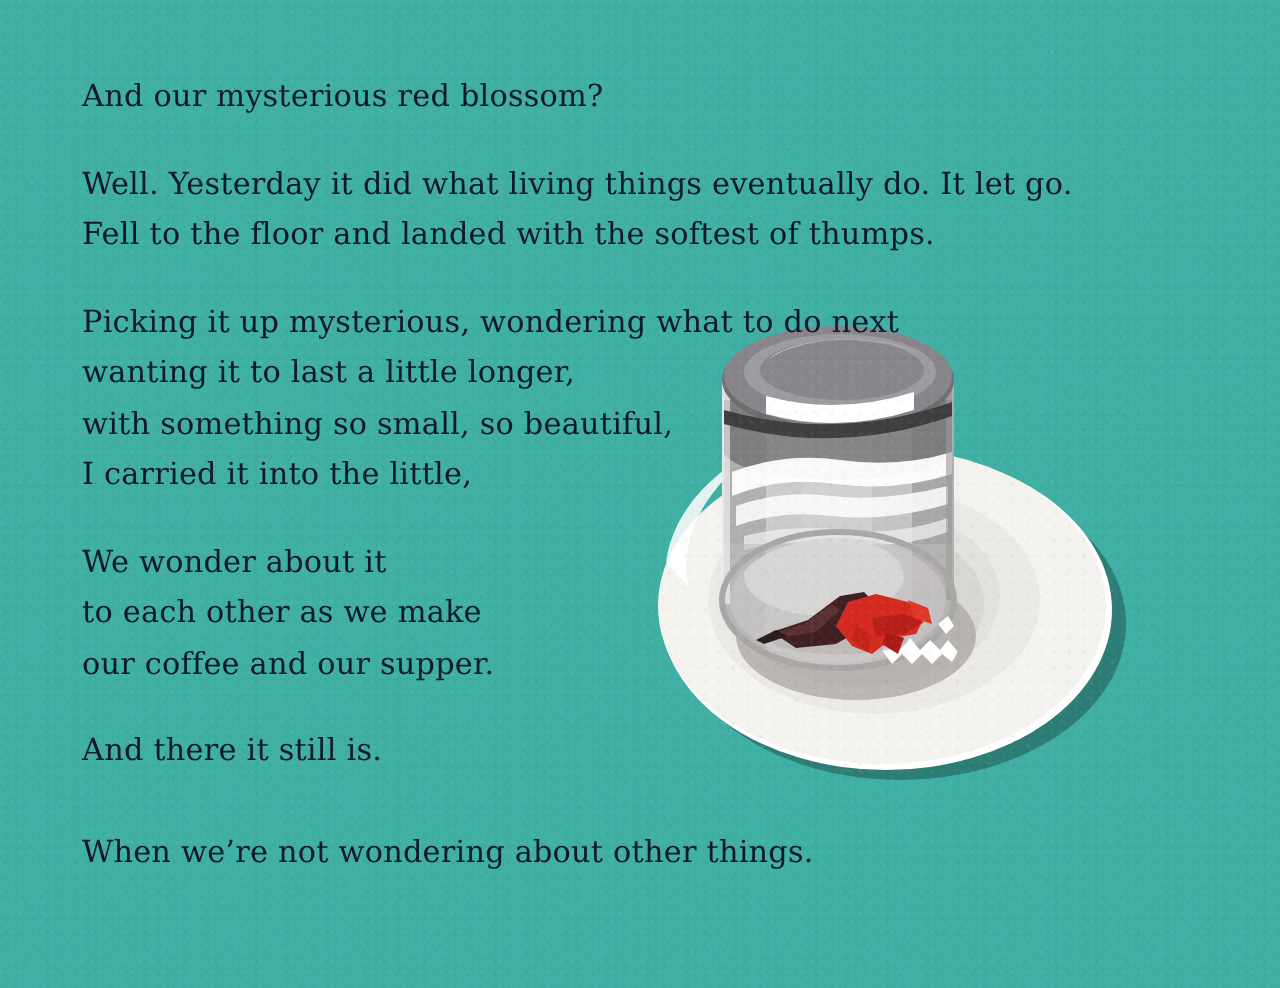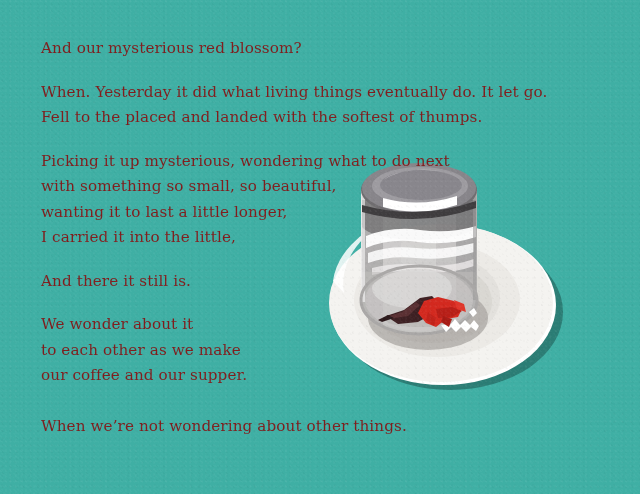--- a/index.html
+++ b/index.html
@@ -38,21 +38,21 @@
     width: 640px;
     height: 494px;
     z-index: 2;
   }
   #poem {
     position: absolute;
     left: 41px;
     top: 36px;
     width: 545px;
     z-index: 3;
-    color: #7f1d1d;
+    color: #0f172a;
     font-size: 15.2px;
     line-height: 25.5px;
     letter-spacing: 0.1px;
   }
   .stanza {
     margin: 0 0 18px 0;
   }
   .stanza:last-child { margin-bottom: 0; margin-top: 25px; }
   .line {
     white-space: pre;
@@ -150,36 +150,36 @@
       <path d="M443,316 l9,3 l-3,8 l-8,-5 Z" fill="#a81b15"></path>
       <path d="M454,300 l10,4 l2,8 l-9,-3 Z" fill="#e0372b"></path>
     </g>
   </svg>
 
   <div id="poem">
     <div class="stanza">
       <div class="line">And our mysterious red blossom?</div>
     </div>
     <div class="stanza">
-      <div class="line">When. Yesterday it did what living things eventually do. It let go.</div>
-      <div class="line">Fell to the placed and landed with the softest of thumps.</div>
+      <div class="line">Well. Yesterday it did what living things eventually do. It let go.</div>
+      <div class="line">Fell to the floor and landed with the softest of thumps.</div>
     </div>
     <div class="stanza">
       <div class="line">Picking it up mysterious, wondering what to do next</div>
+      <div class="line">wanting it to last a little longer,</div>
       <div class="line">with something so small, so beautiful,</div>
-      <div class="line">wanting it to last a little longer,</div>
       <div class="line">I carried it into the little,</div>
-    </div>
-    <div class="stanza">
-      <div class="line">And there it still is.</div>
     </div>
     <div class="stanza">
       <div class="line">We wonder about it</div>
       <div class="line">to each other as we make</div>
       <div class="line">our coffee and our supper.</div>
+    </div>
+    <div class="stanza">
+      <div class="line">And there it still is.</div>
     </div>
     <div class="stanza">
       <div class="line">When we’re not wondering about other things.</div>
     </div>
   </div>
 
   <div id="texture"></div>
 </div>
 
 </body></html>

